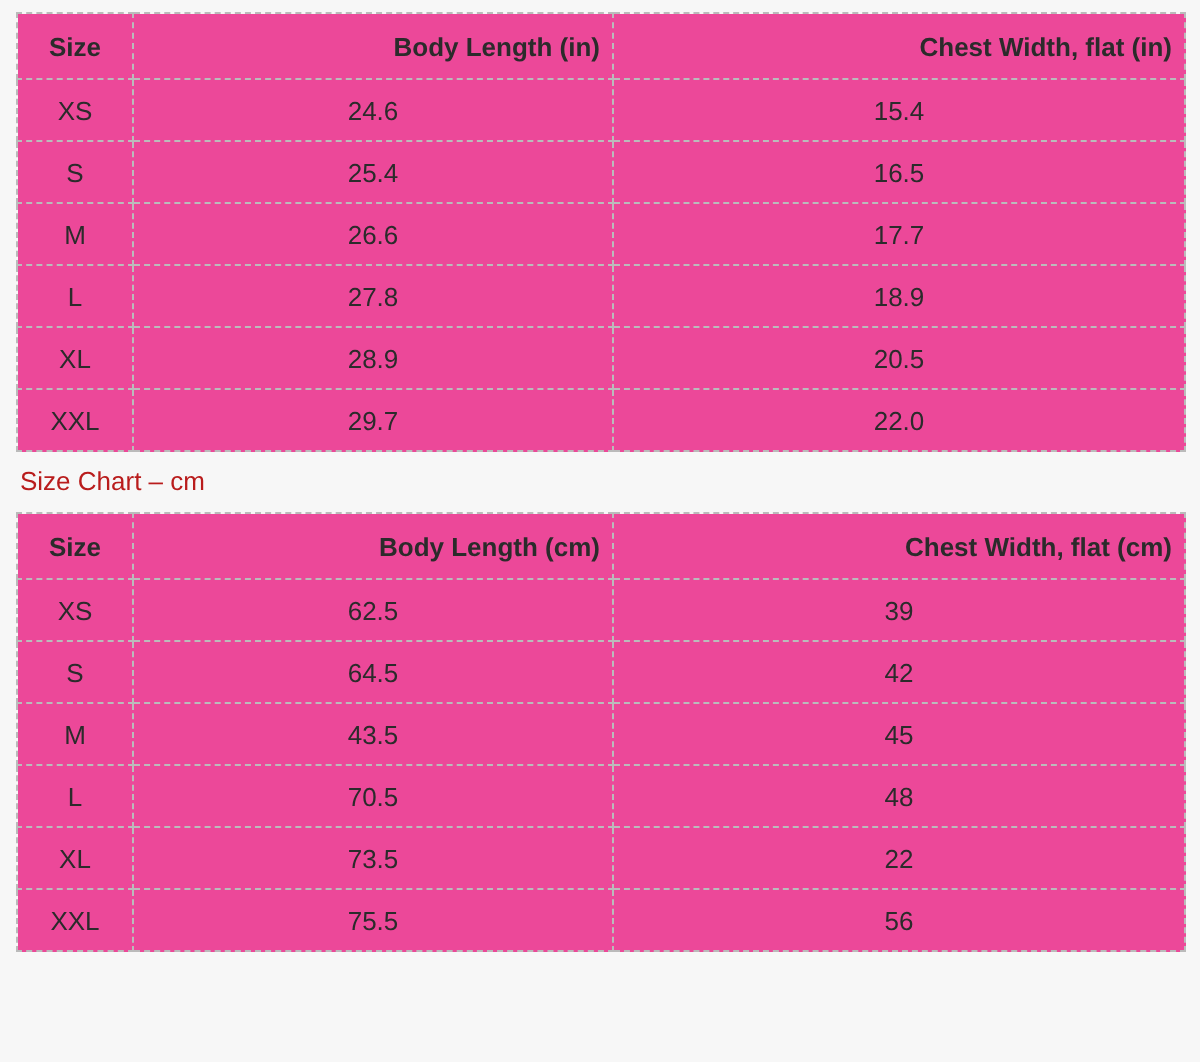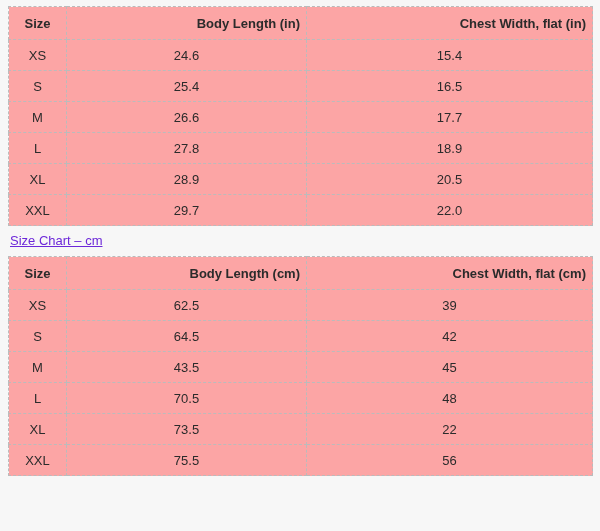--- a/index.html
+++ b/index.html
@@ -26,45 +26,44 @@
     width: 584px;
     border-collapse: collapse;
     table-layout: fixed;
     margin: 0;
   }
   table.size-table th,
   table.size-table td {
     border: 1px dashed #bbbbbb;
     padding: 5px 6px;
     vertical-align: middle;
-    background: #fca5a5;
+    background: #ec4899;
   }
   table.size-table th {
     font-weight: bold;
     text-align: right;
     font-size: 13px;
     height: 22px;
   }
   table.size-table th.col-size {
     text-align: center;
   }
   table.size-table td {
     text-align: center;
     font-size: 13px;
     height: 20px;
   }
   col.c1 { width: 58px; }
   col.c2 { width: 240px; }
   col.c3 { width: 286px; }
   .caption {
     font-size: 13px;
-    color: #6d28d9;
+    color: #b91c1c;
     padding: 6px 0 6px 2px;
     line-height: 18px;
-    text-decoration: underline;
   }
   .spacer-top { height: 6px; }
 </style>
 </head>
 <body>
 
 <div class="page">
 
   <div class="spacer-top"></div>
 

